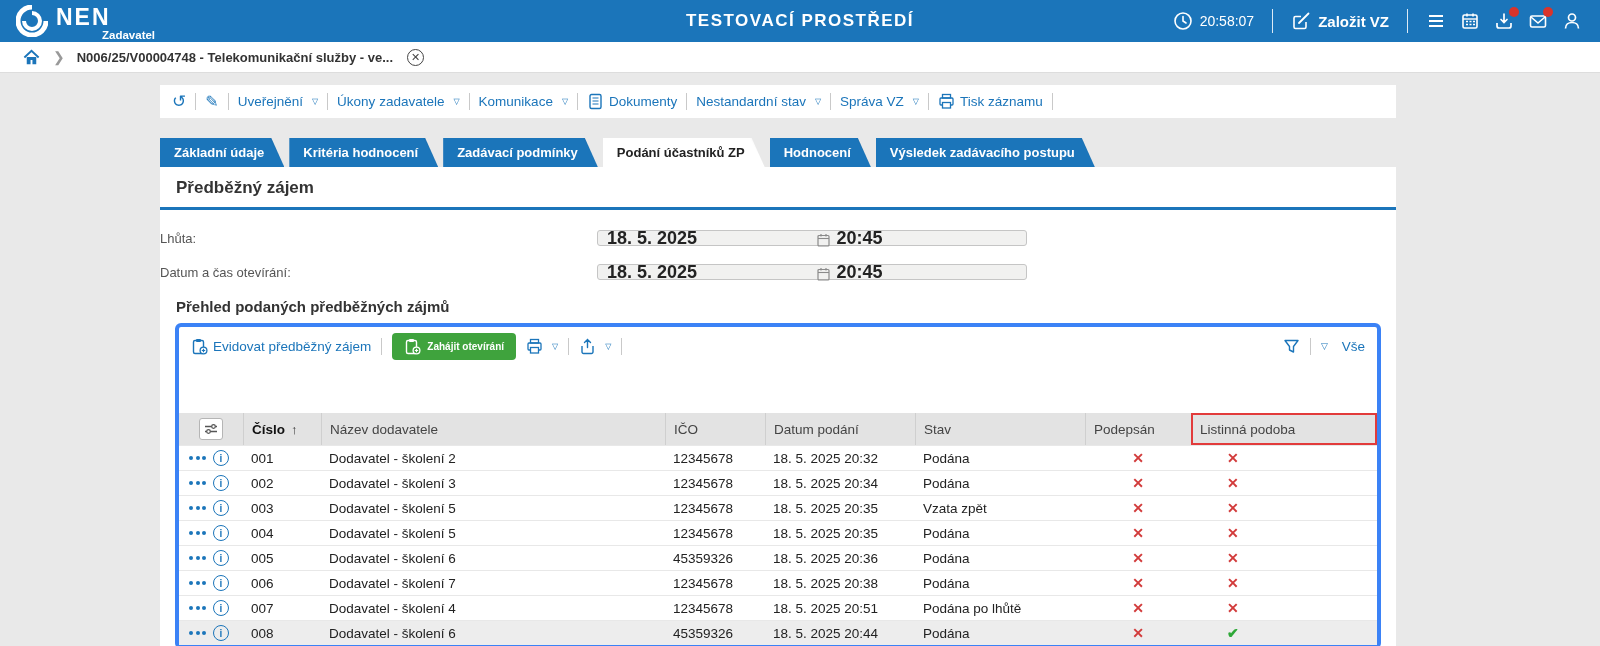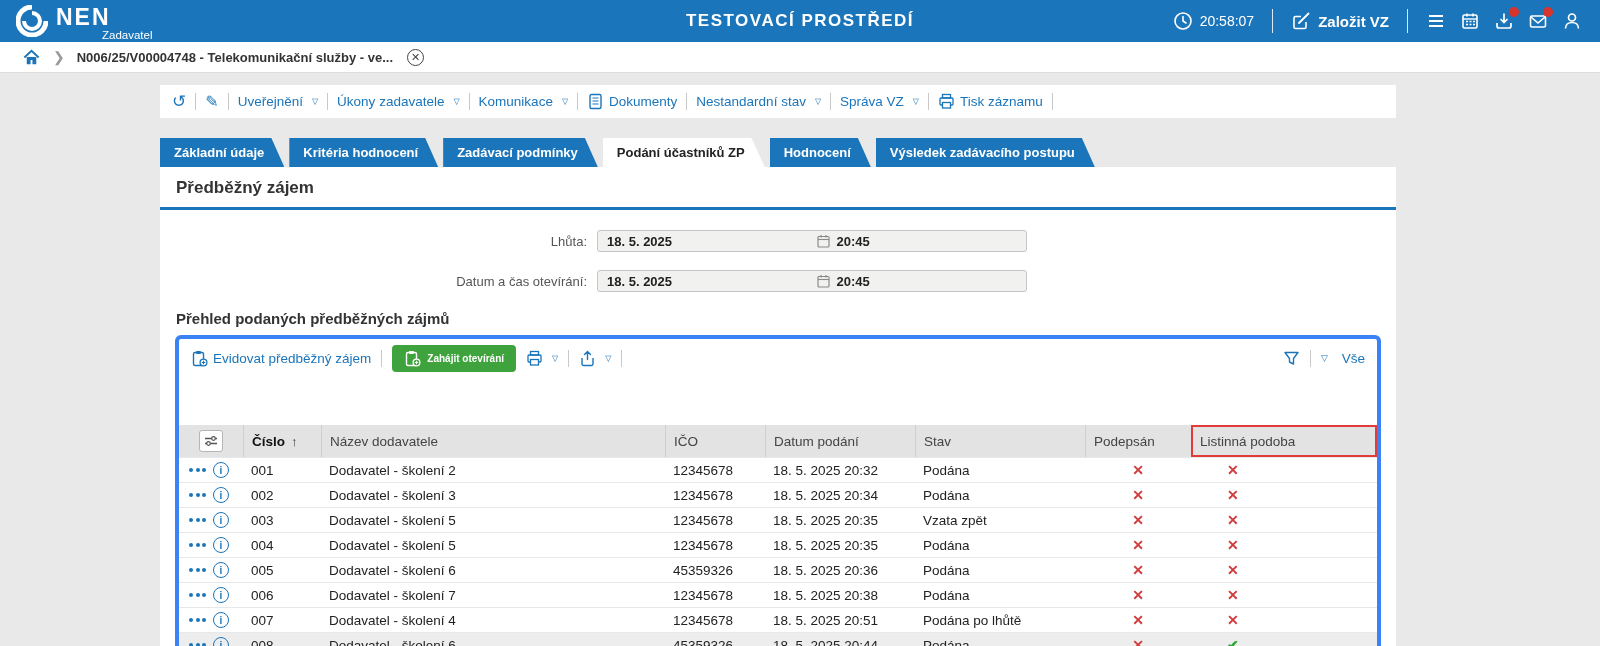--- a/index.html
+++ b/index.html
@@ -4,21 +4,21 @@
 <style>
   * { margin:0; padding:0; box-sizing:border-box; }
   html,body { width:1600px; height:646px; background:#e9e9e9; font-family:"Liberation Sans", sans-serif; overflow:hidden; }
 
   
   .topbar { position:relative; height:42px; background:#1b75ba; color:#fff; display:flex; align-items:center; }
   .logo-group { display:flex; align-items:flex-start; padding-left:16px; gap:8px; }
   .logo-ring { width:32px; height:32px; margin-top:4px; }
   .logo-text { display:flex; flex-direction:column; line-height:1; }
   .logo-nen { font-size:23px; font-weight:bold; letter-spacing:2px; margin-top:5px; }
-  .logo-sub { font-size:11.5px; margin-left:46px; margin-top:1px; }
+  .logo-sub { font-size:11.5px; margin-left:46px; margin-top:1px;font-weight:bold; }
   .env-title { position:absolute; left:0; right:0; text-align:center; font-size:17px; font-weight:bold; letter-spacing:1.5px; pointer-events:none; }
   .top-right { margin-left:auto; display:flex; align-items:center; padding-right:18px; gap:14px; }
   .top-item { display:flex; align-items:center; gap:7px; font-size:14px; cursor:pointer; }
   .top-item.bold { font-weight:bold; font-size:15px; }
   .vdiv { width:1px; height:24px; background:rgba(255,255,255,.85); margin:0 4px; }
   .ticon { width:20px; height:20px; display:inline-block; position:relative; }
   .ticon svg { width:100%; height:100%; display:block; }
   .badge-dot { position:absolute; top:-4px; right:-5px; width:10px; height:10px; border-radius:50%; background:#d9342b; }
   .hamburger { font-size:22px; line-height:20px; }
 
@@ -44,22 +44,22 @@
   .tab.active { background:#fff; color:#222; }
   .tab.active::after { background:linear-gradient(to bottom left, rgba(0,0,0,.16), rgba(0,0,0,0) 52%); }
 
   
   .panel { background:#fff; padding-bottom:24px; }
   .sect-title { font-size:17px; font-weight:bold; color:#333; padding:11px 16px 9px; }
   .sect-underline { height:3px; background:#1b75ba; }
 
   .formrows { padding-top:20px; }
   .frow { display:flex; align-items:center; margin-bottom:18px; }
-  .flabel { width:437px; text-align:right; padding-right:10px; color:#555; font-size:13px; }
-  .ffield { width:430px; height:22px; background:#f1f1f0; border:1px solid #c5c5c5; border-radius:3px; display:flex; align-items:center; font-size:13px; font-weight:bold; color:#222; }
+  .flabel { width:437px; text-align:left; padding-right:10px; color:#555; font-size:13px; }
+  .ffield { width:430px; height:16px; background:#f1f1f0; border:1px solid #c5c5c5; border-radius:3px; display:flex; align-items:center; font-size:18px; font-weight:bold; color:#222; }
   .fdate { flex:1; padding-left:9px; }
   .ftime { flex:1; display:flex; align-items:center; gap:7px; }
   .cal-icon { width:13px; height:14px; } .cal-icon svg { width:100%; height:100%; }
 
   .tbl-title { font-size:15px; font-weight:bold; color:#333; margin:10px 0 8px 16px; }
 
   .tbl-panel { margin:0 15px; border:4px solid #3b82f6; border-radius:6px; background:#fff; }
   .tbl-toolbar { height:38px; display:flex; align-items:center; padding:0 12px; gap:10px; }
   .green-btn { background:#3fa33d; color:#fff; font-weight:bold; font-size:10px; border:none; border-radius:4px; height:27px; padding:0 12px; display:flex; align-items:center; gap:6px; cursor:pointer; }
   .tb-spacer { flex:1; }

